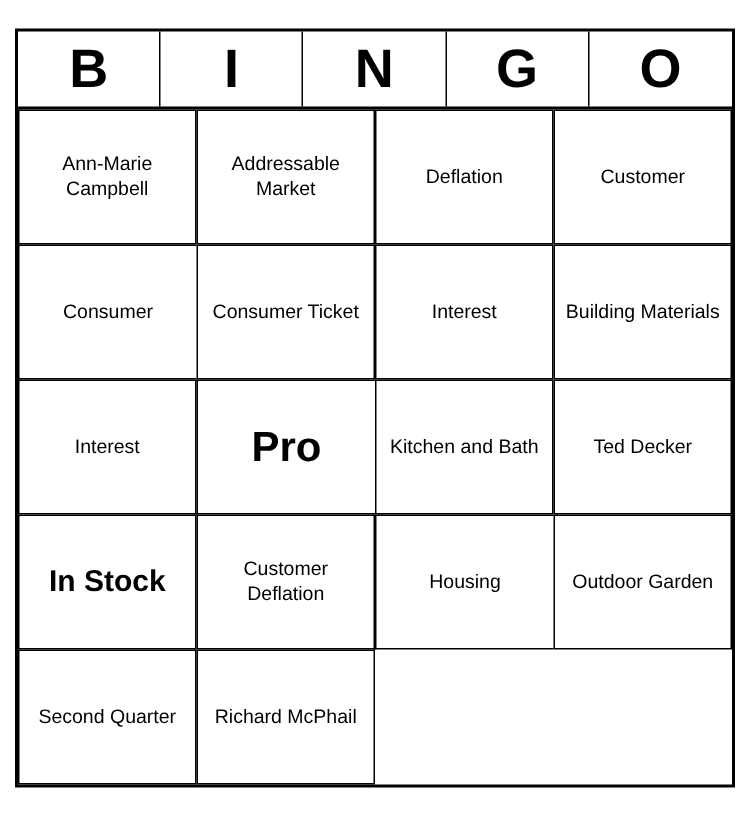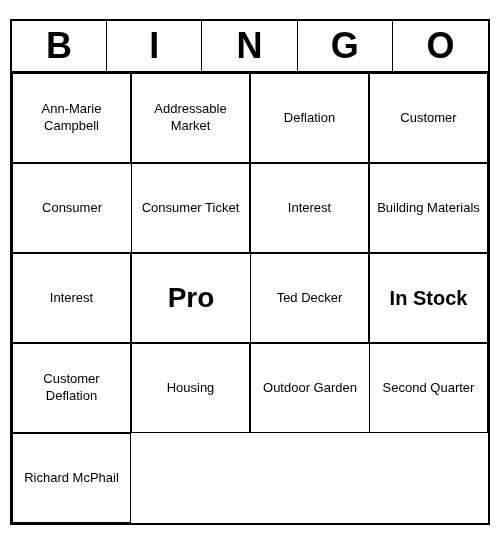--- a/index.html
+++ b/index.html
@@ -90,20 +90,21 @@
   <div class="bingo-cell">Ann-Marie Campbell</div>
       <div class="bingo-cell">Addressable Market</div>
       <div class="bingo-cell">Deflation</div>
       <div class="bingo-cell">Customer</div>
       <div class="bingo-cell">Consumer</div>
       <div class="bingo-cell">Consumer Ticket</div>
       <div class="bingo-cell">Interest</div>
       <div class="bingo-cell">Building Materials</div>
       <div class="bingo-cell">Interest</div>
       <div class="bingo-cell large-text">Pro</div>
+      <div class="bingo-cell">Kitchen and Bath</div>
       <div class="bingo-cell">Ted Decker</div>
       <div class="bingo-cell medium-large">In Stock</div>
       <div class="bingo-cell">Customer Deflation</div>
       <div class="bingo-cell">Housing</div>
       <div class="bingo-cell">Outdoor Garden</div>
       <div class="bingo-cell">Second Quarter</div>
       <div class="bingo-cell">Richard McPhail</div>
     </div>
 </div>
 

